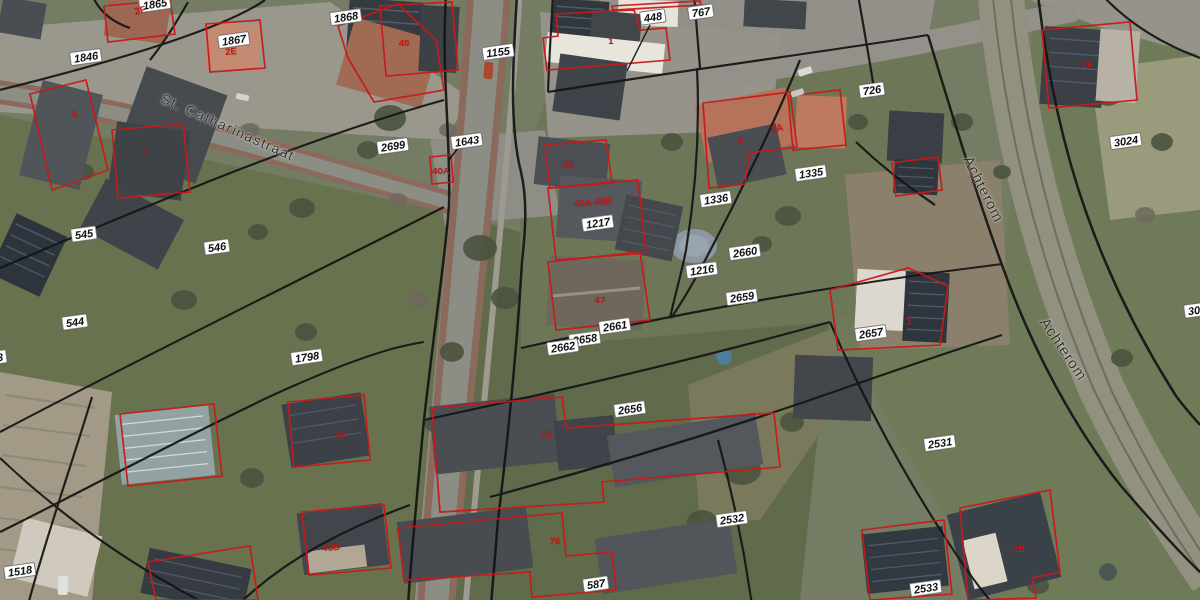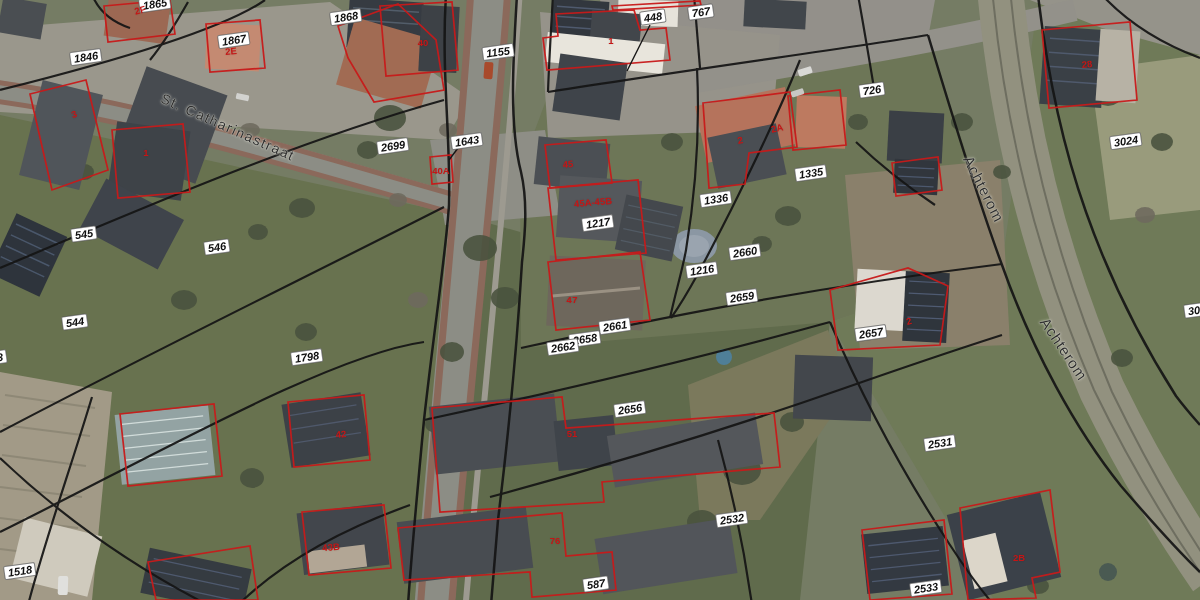--- a/index.html
+++ b/index.html
@@ -294,30 +294,30 @@
       <div class="parcel-badge" style="left: 926px; top: 588px; transform: translate(-50%, -50%) rotate(-8deg);">2533</div>
       <div class="parcel-badge" style="left: 20px; top: 571px; transform: translate(-50%, -50%) rotate(-8deg);">1518</div>
       <div class="parcel-badge" style="left: 0px; top: 357px; transform: translate(-50%, -50%) rotate(-8deg);">3</div>
       <div class="parcel-badge" style="left: 1197px; top: 310px; transform: translate(-50%, -50%) rotate(-8deg);">302</div>
     </div>
 <div class="layer">
       <div class="bldg-label" style="left: 140px; top: 10px; transform: translate(-50%, -50%) rotate(-15deg);">2F</div>
       <div class="bldg-label" style="left: 231px; top: 51px; transform: translate(-50%, -50%) rotate(-5deg);">2E</div>
       <div class="bldg-label" style="left: 74px; top: 114px; transform: translate(-50%, -50%) rotate(-20deg);">3</div>
       <div class="bldg-label" style="left: 146px; top: 152px; transform: translate(-50%, -50%) rotate(0deg);">1</div>
-      <div class="bldg-label" style="left: 423px; top: 42px; transform: translate(-50%, -50%) rotate(0deg);">40</div>
+      <div class="bldg-label" style="left: 404px; top: 42px; transform: translate(-50%, -50%) rotate(0deg);">40</div>
       <div class="bldg-label" style="left: 611px; top: 40px; transform: translate(-50%, -50%) rotate(0deg);">1</div>
       <div class="bldg-label" style="left: 568px; top: 164px; transform: translate(-50%, -50%) rotate(-5deg);">45</div>
       <div class="bldg-label" style="left: 593px; top: 202px; transform: translate(-50%, -50%) rotate(-5deg);">45A-45B</div>
       <div class="bldg-label" style="left: 740px; top: 140px; transform: translate(-50%, -50%) rotate(-12deg);">2</div>
       <div class="bldg-label" style="left: 777px; top: 128px; transform: translate(-50%, -50%) rotate(-12deg);">2A</div>
       <div class="bldg-label" style="left: 1087px; top: 64px; transform: translate(-50%, -50%) rotate(-5deg);">28</div>
-      <div class="bldg-label" style="left: 572px; top: 300px; transform: translate(-50%, -50%) rotate(0deg); font-family: Liberation Mono, monospace;">47</div>
+      <div class="bldg-label" style="left: 600px; top: 300px; transform: translate(-50%, -50%) rotate(0deg); font-family: Liberation Mono, monospace;">47</div>
       <div class="bldg-label" style="left: 441px; top: 170px; transform: translate(-50%, -50%) rotate(0deg);">40A</div>
       <div class="bldg-label" style="left: 909px; top: 321px; transform: translate(-50%, -50%) rotate(-15deg);">2</div>
-      <div class="bldg-label" style="left: 572px; top: 433px; transform: translate(-50%, -50%) rotate(0deg);">51</div>
+      <div class="bldg-label" style="left: 547px; top: 433px; transform: translate(-50%, -50%) rotate(0deg);">51</div>
       <div class="bldg-label" style="left: 341px; top: 434px; transform: translate(-50%, -50%) rotate(-5deg);">42</div>
       <div class="bldg-label" style="left: 555px; top: 540px; transform: translate(-50%, -50%) rotate(0deg);">76</div>
       <div class="bldg-label" style="left: 331px; top: 547px; transform: translate(-50%, -50%) rotate(-5deg);">43B</div>
-      <div class="bldg-label" style="left: 1019px; top: 548px; transform: translate(-50%, -50%) rotate(0deg); margin-top: 9px;">2B</div>
+      <div class="bldg-label" style="left: 1019px; top: 548px; transform: translate(-50%, -50%) rotate(0deg);">2B</div>
     </div>
 
 </div>
 
 </body></html>

